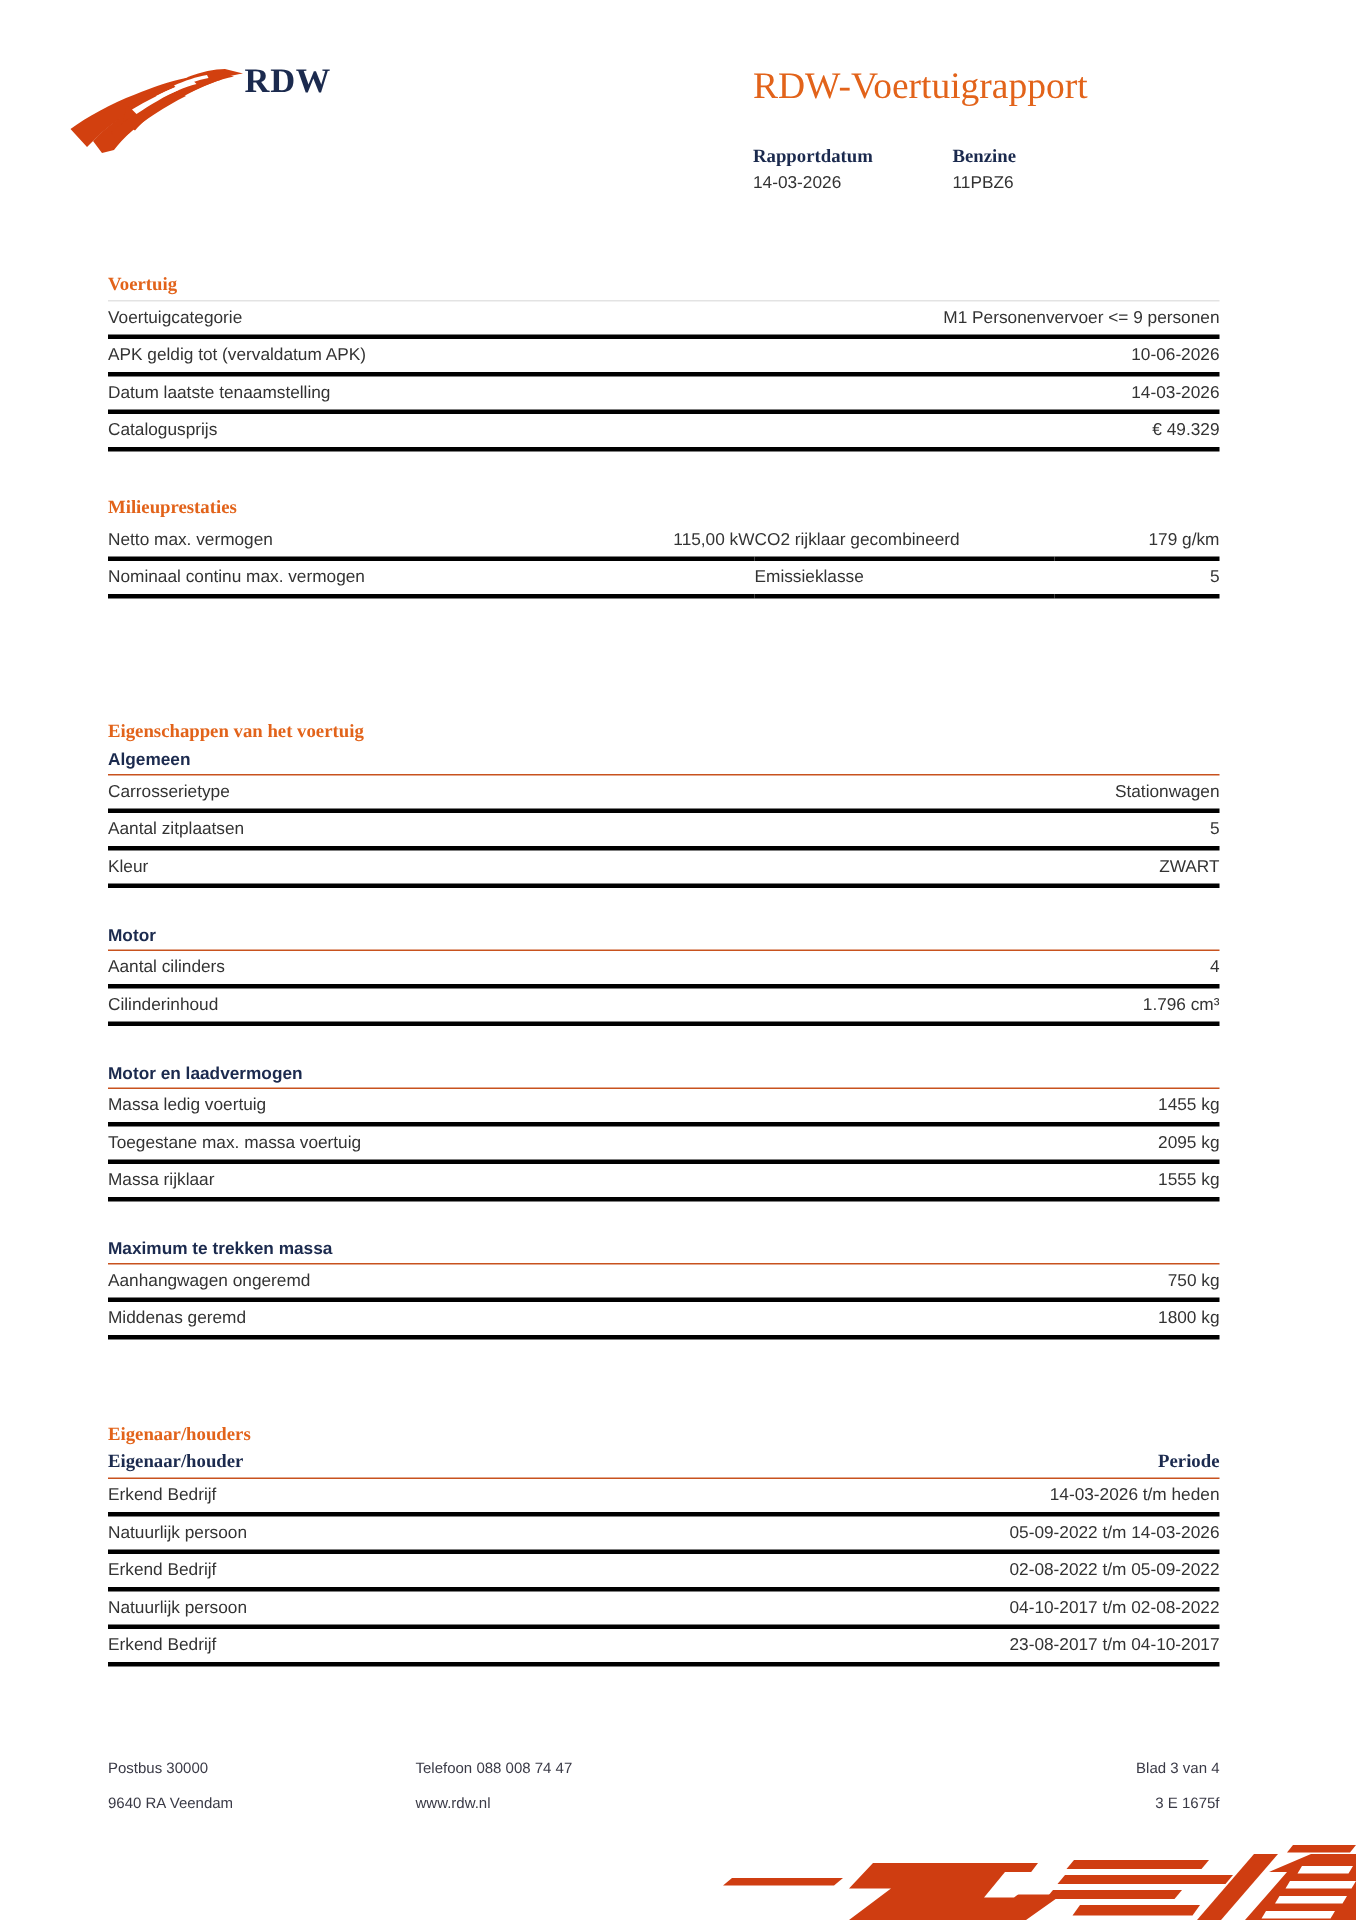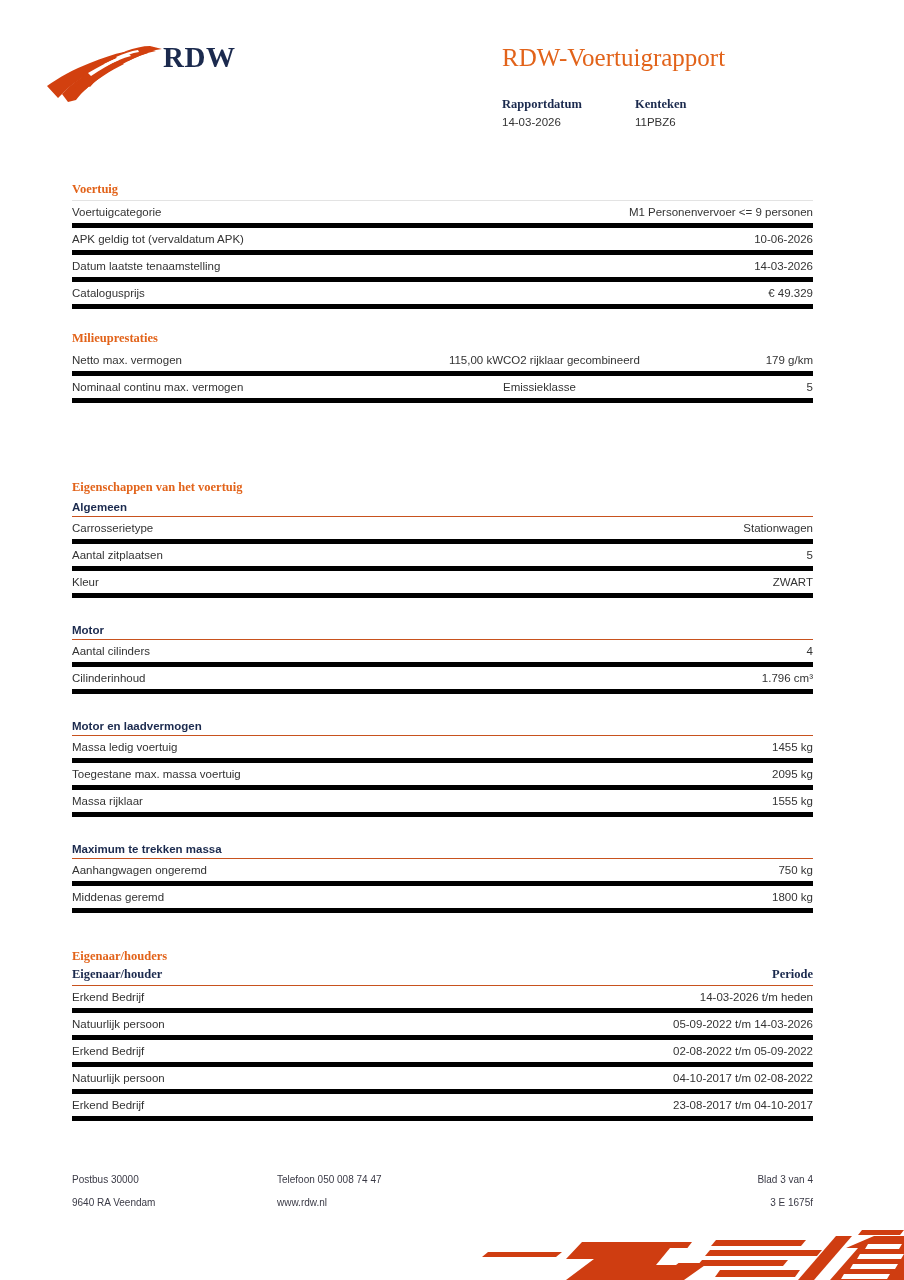--- a/index.html
+++ b/index.html
@@ -30,21 +30,21 @@
     left: 44px;
     top: 42px;
     width: 122px;
     height: 62px;
   }
   .logo-word {
     position: absolute;
     left: 163px;
     top: 41px;
     font-family: "Liberation Serif", serif;
-    font-size: 29px;
+    font-size: 23px;
     font-weight: bold;
     color: #1b2a4e;
     letter-spacing: 0.5px;
   }
   .report-title {
     position: absolute;
     left: 502px;
     top: 44px;
     font-family: "Liberation Serif", serif;
     font-size: 25px;
@@ -107,21 +107,21 @@
 
   table.rows {
     width: 741px;
     border-collapse: collapse;
     table-layout: fixed;
   }
   table.rows td {
     font-size: 11.5px;
     color: #333333;
     padding: 4px 0 4px 0;
-    border-bottom: 5px solid #000000;
+    border-bottom: 3px solid #000000;
     vertical-align: bottom;
     line-height: 14px;
     white-space: nowrap;
     overflow: hidden;
   }
   table.rows td.val {
     text-align: right;
   }
   table.rows tr.first td {
     border-top: 1px solid #e3e3e3;
@@ -197,21 +197,21 @@
 
     <div class="logo-word">RDW</div>
 
     <div class="report-title">RDW-Voertuigrapport</div>
 
     <div class="meta">
       <div class="meta-col c1">
         <div class="meta-label">Rapportdatum</div>
         <div class="meta-value">14-03-2026</div>
       </div><div class="meta-col">
-        <div class="meta-label">Kenteken</div>
+        <div class="meta-label">Benzine</div>
         <div class="meta-value">11PBZ6</div>
       </div>
     </div>
   </div>
 
   <div class="section" style="top:182px;">
     <div class="sec-title">Voertuig</div>
     <table class="rows">
       <colgroup>
           <col style="width:420px">
@@ -395,21 +395,21 @@
         </tr>
       </tbody>
     </table>
   </div>
 
   <div class="footer">
     <div class="f-col fc1">
       <div>Postbus 30000</div>
       <div>9640 RA Veendam</div>
     </div><div class="f-col fc2">
-      <div>Telefoon 050 008 74 47</div>
+      <div>Telefoon 088 008 74 47</div>
       <div>www.rdw.nl</div>
     </div><div class="f-col fc3">
       <div>Blad 3 van 4</div>
       <div>3 E 1675f</div>
     </div>
   </div>
 
   <div class="bottom-art">
     <svg viewBox="0 0 434 58" width="434" height="58" aria-hidden="true">
       <g fill="#cf3d11">

